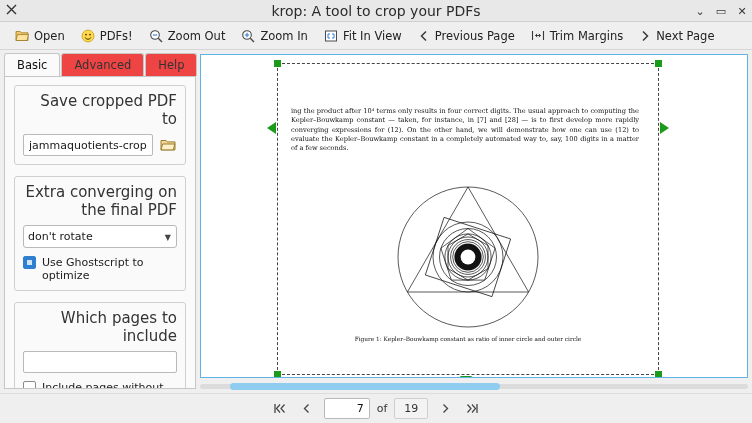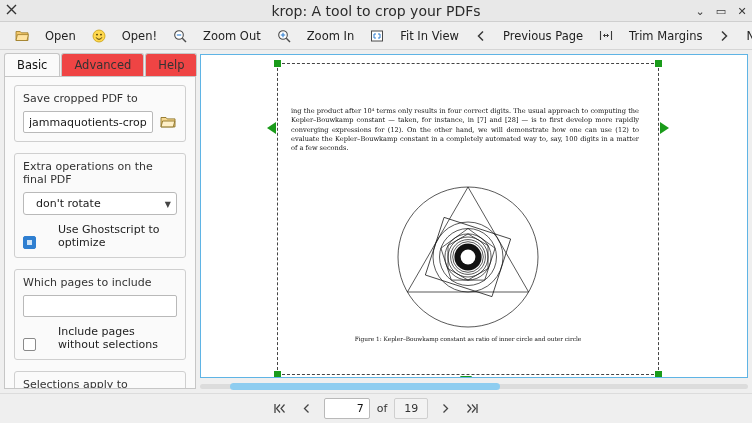--- a/index.html
+++ b/index.html
@@ -49,21 +49,21 @@
   .toolbar {
     height: 28px;
     flex: 0 0 28px;
     background: #efefef;
     border-bottom: 1px solid #d5d5d5;
     display: flex; align-items: center;
     padding-left: 8px;
     gap: 2px;
   }
   .tbtn {
-    display: flex; align-items: center; gap: 16px;
+    display: flex; align-items: center; gap: 5px;
     padding: 3px 7px;
     border-radius: 3px;
     color: #222; font-size: 11.5px;
     white-space: nowrap;
   }
   .tbtn .ic { display: inline-flex; align-items: center; }
 
   
   .body {
     flex: 1 1 auto;
@@ -109,22 +109,22 @@
   }
   .group {
     border: 1px solid #cfcfcf;
     border-radius: 3px;
     background: #fafafa;
     margin-bottom: 11px;
     padding: 6px 8px 8px 8px;
     position: relative;
   }
   .group > .glabel {
-    text-align: left;
-    font-size: 11px;
+    text-align: right;
+    font-size: 15px;
     color: #333;
     margin-bottom: 6px;
   }
   .row { display: flex; align-items: center; gap: 6px; }
   input.txt {
     flex: 1 1 auto;
     height: 22px;
     border: 1px solid #b9b9b9;
     border-radius: 2px;
     background: #fff;
@@ -139,33 +139,33 @@
     display: flex; align-items: center; justify-content: center;
   }
   select.sel {
     width: 100%;
     height: 23px;
     border: 1px solid #b9b9b9;
     border-radius: 3px;
     background: #fff;
     font-size: 11px;
     font-family: "DejaVu Sans", sans-serif;
-    padding: 0 12px;
+    padding: 0 4px;
     color: #1a1a1a;
     -webkit-appearance: none;
     appearance: none;
   }
   .selwrap { position: relative; }
   .selwrap .arrow {
     position: absolute; right: 6px; top: 50%;
     transform: translateY(-50%);
     pointer-events: none;
     font-size: 8px; color: #444;
   }
-  .chkrow { display: flex; align-items: flex-end; gap: 22px; margin-top: 8px; }
+  .chkrow { display: flex; align-items: flex-start; gap: 6px; margin-top: 8px; }
   .chkbox {
     width: 13px; height: 13px;
     border: 1px solid #8a8a8a;
     background: #fff;
     border-radius: 2px;
     display: inline-block;
     position: relative;
     flex: 0 0 13px;
   }
   .chkbox.checked {
@@ -344,21 +344,21 @@
 
     <div class="tbtn">
       <span class="ic">
         <svg width="14" height="14" viewBox="0 0 14 14">
           <circle cx="7" cy="7" r="6" fill="#ffd84d" stroke="#c79e12" stroke-width="0.8"></circle>
           <circle cx="5" cy="5.6" r="0.9" fill="#4a3a06"></circle>
           <circle cx="9" cy="5.6" r="0.9" fill="#4a3a06"></circle>
           <path d="M4.2 8.4a3 3 0 0 0 5.6 0" fill="none" stroke="#4a3a06" stroke-width="1"></path>
         </svg>
       </span>
-      <span>Open!</span>
+      <span>PDFs!</span>
     </div>
 
     <div class="tbtn">
       <span class="ic">
         <svg width="14" height="14" viewBox="0 0 14 14">
           <circle cx="6" cy="6" r="4.3" fill="#fff" stroke="#4a4a4a" stroke-width="1.1"></circle>
           <path d="M9.3 9.3L13 13" stroke="#4a4a4a" stroke-width="1.4"></path>
           <path d="M3.8 6h4.4" stroke="#2f7fd1" stroke-width="1.1"></path>
         </svg>
       </span>
@@ -434,21 +434,21 @@
             <div class="folder-btn">
               <svg width="16" height="14" viewBox="0 0 16 14">
                 <path d="M1 2.5h5l1.2 1.4H15v8H1z" fill="#f6d891" stroke="#8c7224" stroke-width="0.9"></path>
                 <path d="M2.6 6h12.2L13.3 11.9H1z" fill="#fff0c8" stroke="#8c7224" stroke-width="0.9"></path>
               </svg>
             </div>
           </div>
         </div>
 
         <div class="group">
-          <div class="glabel">Extra operations on the final PDF</div>
+          <div class="glabel">Extra converging on the final PDF</div>
           <div class="selwrap">
             <select class="sel">
               <option>don't rotate</option>
             </select>
             <span class="arrow">▼</span>
           </div>
           <div class="chkrow">
             <span class="chkbox checked"></span>
             <span class="chklabel">Use Ghostscript to optimize</span>
           </div>

